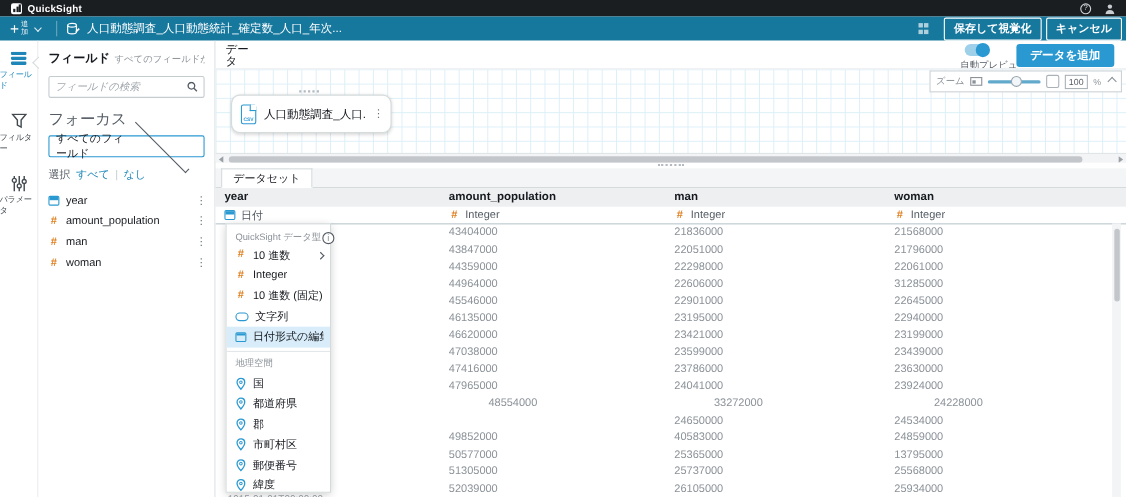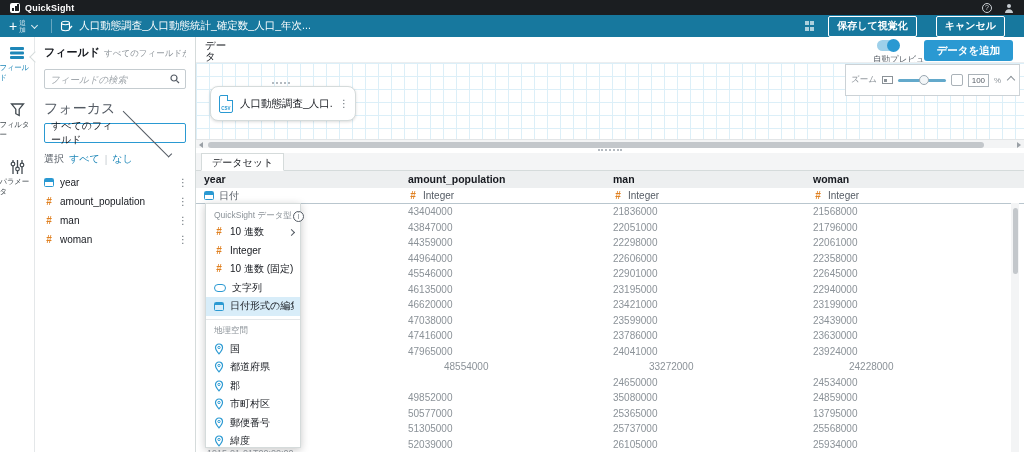--- a/index.html
+++ b/index.html
@@ -19,21 +19,21 @@
   
   #toolbar{left:0;top:15px;width:1024px;height:22px;background:#17789e;display:flex;align-items:center;color:#fff;}
   .tb-plus{font-size:14px;font-weight:300;margin:0 2px 0 9px;line-height:14px;}
   .tb-add{width:9px;font-size:6.5px;line-height:7px;word-break:break-all;color:#eaf4f8;}
   .chev{display:inline-block;width:5px;height:5px;border-right:1.2px solid #dfecf2;border-bottom:1.2px solid #dfecf2;transform:rotate(45deg);margin:0 6px 2px 4px;}
   .tb-div{width:1px;height:14px;background:rgba(255,255,255,.35);margin:0 8px;}
   .tb-name{font-size:10.5px;margin-left:6px;white-space:nowrap;}
   #toolbar .spacer{flex:1;}
   .grid-ic{display:grid;grid-template-columns:4px 4px;grid-gap:1.5px;margin-right:14px;opacity:.65;}
   .grid-ic i{width:4px;height:4px;background:#fff;display:block;}
-  .tb-btn{border:1px solid #fff;border-radius:2px;background:transparent;color:#fff;font-size:10px;font-weight:bold;padding:2.5px 8px;margin-right:19px;white-space:nowrap;font-family:inherit;}
+  .tb-btn{border:1px solid #fff;border-radius:2px;background:transparent;color:#fff;font-size:10px;font-weight:bold;padding:2.5px 8px;margin-right:4px;white-space:nowrap;font-family:inherit;}
   
   #rail{left:0;top:37px;width:35px;height:415px;background:#fff;border-right:1px solid #e4e7e9;display:flex;flex-direction:column;align-items:center;padding-top:10px;gap:20px;}
   .rail-item{display:flex;flex-direction:column;align-items:center;gap:3px;width:35px;}
   .rail-item .lbl{font-size:7.5px;letter-spacing:-.3px;color:#424a50;}
   .rail-item.active .lbl{color:#1e87b8;}
   .notch{left:31px;top:53px;width:8px;height:8px;background:#fff;border-left:1px solid #d5dbdb;border-bottom:1px solid #d5dbdb;transform:rotate(45deg);z-index:2;}
   
   #fields{left:35px;top:37px;width:161px;height:415px;background:#fff;border-right:1px solid #d5dbdb;padding:8px 9px;overflow:hidden;}
   .fp-head{display:flex;align-items:baseline;gap:4px;white-space:nowrap;overflow:hidden;}
   .fp-title{font-size:11px;font-weight:bold;}
@@ -69,21 +69,21 @@
   #canvas{left:196px;top:62px;width:828px;height:85px;background:#fff;border-top:1px solid #eceef0;
     background-image:linear-gradient(#dcEFf8 1px,transparent 1px),linear-gradient(90deg,#dceff8 1px,transparent 1px);
     background-size:13px 13px;}
   .node-dots{left:272px;top:82px;width:18px;border-top:2px dotted #b4bac0;}
   .node{left:210px;top:86px;width:146px;height:35px;background:#fff;border:1px solid #d5dbdb;border-radius:8px;box-shadow:0 1px 3px rgba(0,0,0,.14);display:flex;align-items:center;padding:0 8px;gap:7px;}
   .csv-ic{width:14px;height:18px;border:1.2px solid #2a99d2;border-radius:2px;position:relative;flex:0 0 auto;}
   .csv-ic::before{content:"";position:absolute;right:-1px;top:-1px;width:5px;height:5px;background:#fff;border-left:1.2px solid #2a99d2;border-bottom:1.2px solid #2a99d2;}
   .csv-ic span{position:absolute;bottom:1px;left:0;right:0;text-align:center;font-size:4.5px;color:#2a99d2;font-weight:bold;}
   .node-title{flex:1;font-size:10.5px;white-space:nowrap;overflow:hidden;}
   
-  .zoombar{left:845px;top:64px;width:175px;height:32px;background:#fff;border:1px solid #ccd2d6;display:flex;align-items:center;padding:0 5px;gap:5px;}
+  .zoombar{left:845px;top:64px;width:175px;height:20px;background:#fff;border:1px solid #ccd2d6;display:flex;align-items:center;padding:0 5px;gap:5px;}
   .zoombar .zl{font-size:8.5px;color:#8b9298;white-space:nowrap;}
   .zrect{width:11px;height:8px;border:1px solid #8b9298;position:relative;flex:0 0 auto;}
   .zrect::before{content:"";position:absolute;left:1px;bottom:1px;width:3px;height:3px;background:#8b9298;}
   .ztrack{flex:1;height:3px;background:#63a9cb;border-radius:2px;position:relative;}
   .zhandle{position:absolute;left:45%;top:-4px;width:10px;height:10px;border-radius:50%;background:#f3f6f8;border:1px solid #9aa7b0;}
   .zbtn{width:12px;height:12px;background:#fff;border:1px solid #aab2b8;border-radius:2px;flex:0 0 auto;}
   .zval{width:21px;height:13px;border:1px solid #aab2b8;font-size:8px;color:#545b64;text-align:center;line-height:12px;flex:0 0 auto;}
   .zpct{font-size:8px;color:#8b9298;}
   .zcol{width:6px;height:6px;border-left:1.3px solid #8b9298;border-top:1.3px solid #8b9298;transform:rotate(45deg);margin-left:2px;flex:0 0 auto;}
   
@@ -326,21 +326,21 @@
       <div class="trow drow">
         <div class="cell" style="width: 204px;"></div>
         <div class="cell" style="width: 205px;">44359000</div>
         <div class="cell" style="width: 200px;">22298000</div>
         <div class="cell" style="width: 211px;">22061000</div>
       </div>
       <div class="trow drow">
         <div class="cell" style="width: 204px;"></div>
         <div class="cell" style="width: 205px;">44964000</div>
         <div class="cell" style="width: 200px;">22606000</div>
-        <div class="cell" style="width: 211px;">22358000</div>
+        <div class="cell" style="width: 211px;">31285000</div>
       </div>
       <div class="trow drow">
         <div class="cell" style="width: 204px;"></div>
         <div class="cell" style="width: 205px;">45546000</div>
         <div class="cell" style="width: 200px;">22901000</div>
         <div class="cell" style="width: 211px;">22645000</div>
       </div>
       <div class="trow drow">
         <div class="cell" style="width: 204px;"></div>
         <div class="cell" style="width: 205px;">46135000</div>
@@ -379,21 +379,21 @@
       </div>
       <div class="trow drow">
         <div class="cell" style="width: 204px;"></div>
         <div class="cell" style="width: 205px; margin-top: 32px;">49184000</div>
         <div class="cell" style="width: 200px;">24650000</div>
         <div class="cell" style="width: 211px;">24534000</div>
       </div>
       <div class="trow drow">
         <div class="cell" style="width: 204px;"></div>
         <div class="cell" style="width: 205px;">49852000</div>
-        <div class="cell" style="width: 200px;">35080000</div>
+        <div class="cell" style="width: 200px;">40583000</div>
         <div class="cell" style="width: 211px;">24859000</div>
       </div>
       <div class="trow drow">
         <div class="cell" style="width: 204px;"></div>
         <div class="cell" style="width: 205px;">50577000</div>
         <div class="cell" style="width: 200px;">25365000</div>
         <div class="cell" style="width: 211px;">13795000</div>
       </div>
       <div class="trow drow">
         <div class="cell" style="width: 204px;"></div>

